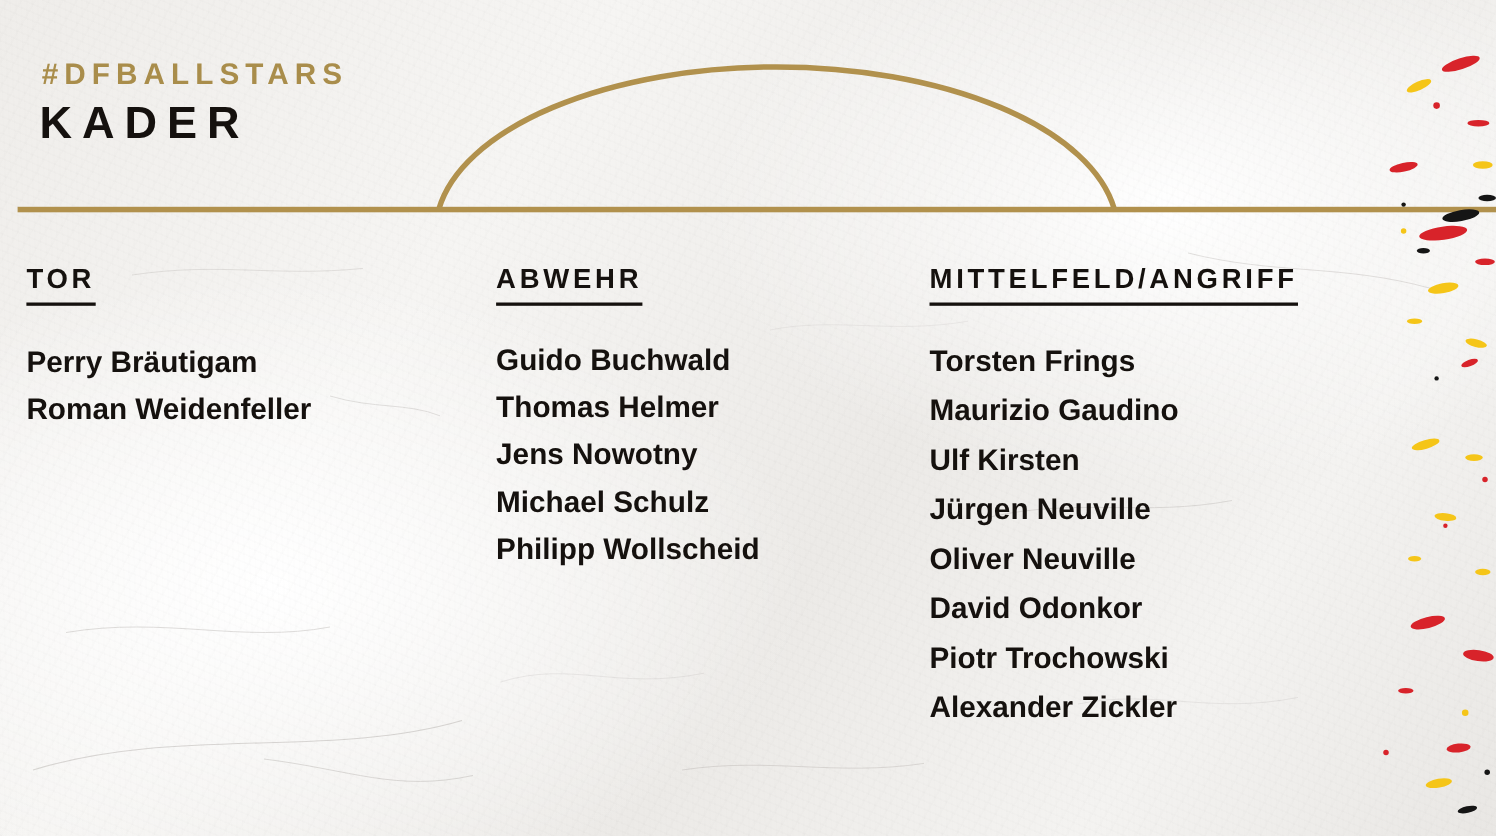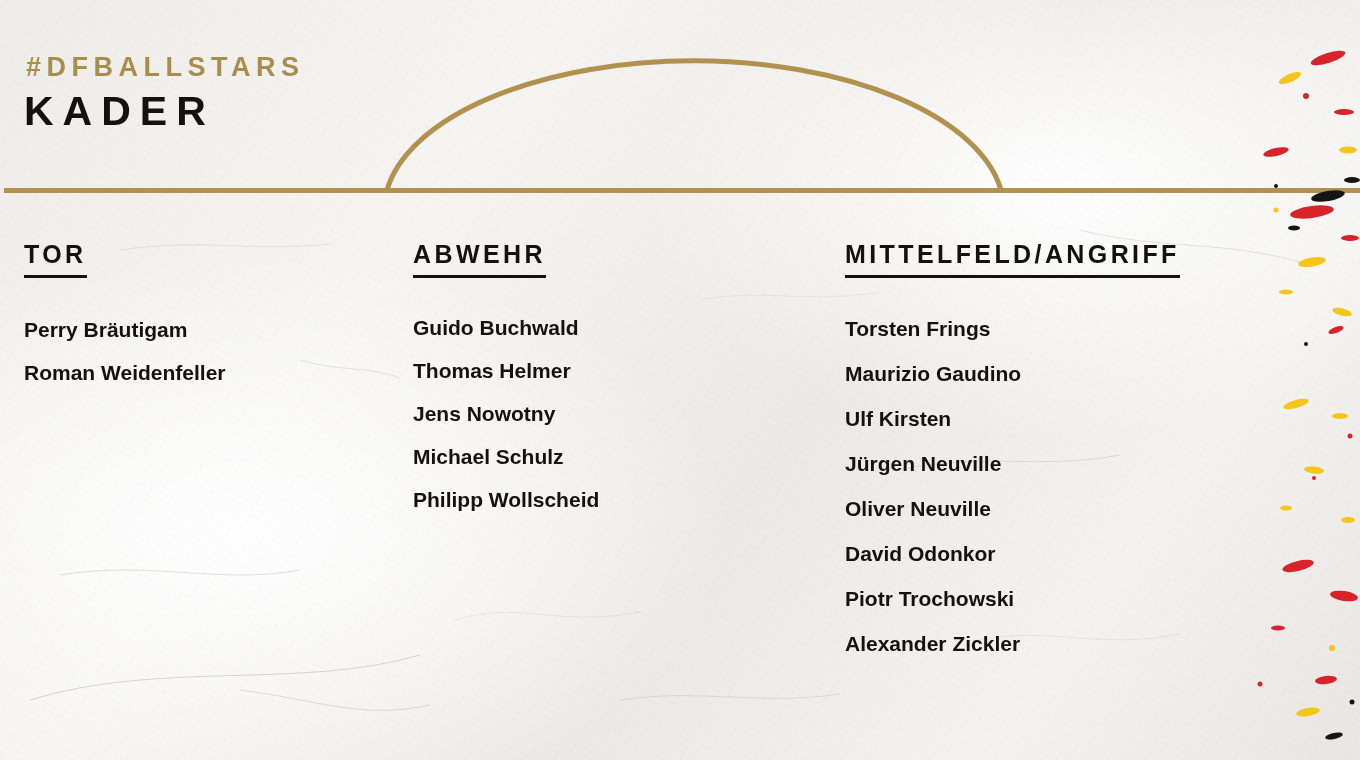--- a/index.html
+++ b/index.html
@@ -32,21 +32,21 @@
       repeating-linear-gradient(23deg, rgba(0,0,0,0.020) 0px, rgba(0,0,0,0.020) 1px, rgba(0,0,0,0) 2px, rgba(0,0,0,0) 7px),
       repeating-linear-gradient(-61deg, rgba(0,0,0,0.014) 0px, rgba(0,0,0,0.014) 1px, rgba(0,0,0,0) 3px, rgba(0,0,0,0) 11px),
       repeating-linear-gradient(88deg, rgba(0,0,0,0.010) 0px, rgba(0,0,0,0.010) 1px, rgba(0,0,0,0) 2px, rgba(0,0,0,0) 5px);
     pointer-events: none;
   }
   .scratches { position: absolute; inset: 0; pointer-events: none; }
 
   
   .header {
     position: absolute;
-    left: 4px; top: 0;
+    left: 16px; top: 0;
     width: 1080px;
     height: 196px;
     text-decoration: underline;
   }
   .hashtag {
     position: absolute;
     left: 22px;
     top: 52px;
     font-size: 27px;
     font-weight: 700;
@@ -76,36 +76,36 @@
   
   .columns {
     position: absolute;
     left: 0;
     top: 196px;
     width: 1212px;
     height: 564px;
   }
   .col { position: absolute; top: 44px; }
   .col-tor { left: 24px; }
-  .col-abwehr { left: 413px; }
+  .col-abwehr { left: 451px; }
   .col-mf { left: 845px; }
 
   .col-title {
     font-size: 25px;
     font-weight: 700;
     letter-spacing: 3.4px;
     color: #15110e;
     padding-bottom: 6px;
     display: inline-block;
     border-bottom: 3px solid #15110e;
     white-space: nowrap;
   }
   .player-list { list-style: none; margin-top: 28px; }
   .player-list li {
-    font-size: 21px;
+    font-size: 27px;
     font-weight: 700;
     color: #15110e;
     line-height: 43px;
     white-space: nowrap;
   }
   .col-mf .player-list li { line-height: 45px; }
   .col-tor .player-list { margin-top: 30px; }
   .col-tor .player-list li { line-height: 43px; }
 
   .splatter { position: absolute; right: 0; top: 0; pointer-events: none; }

